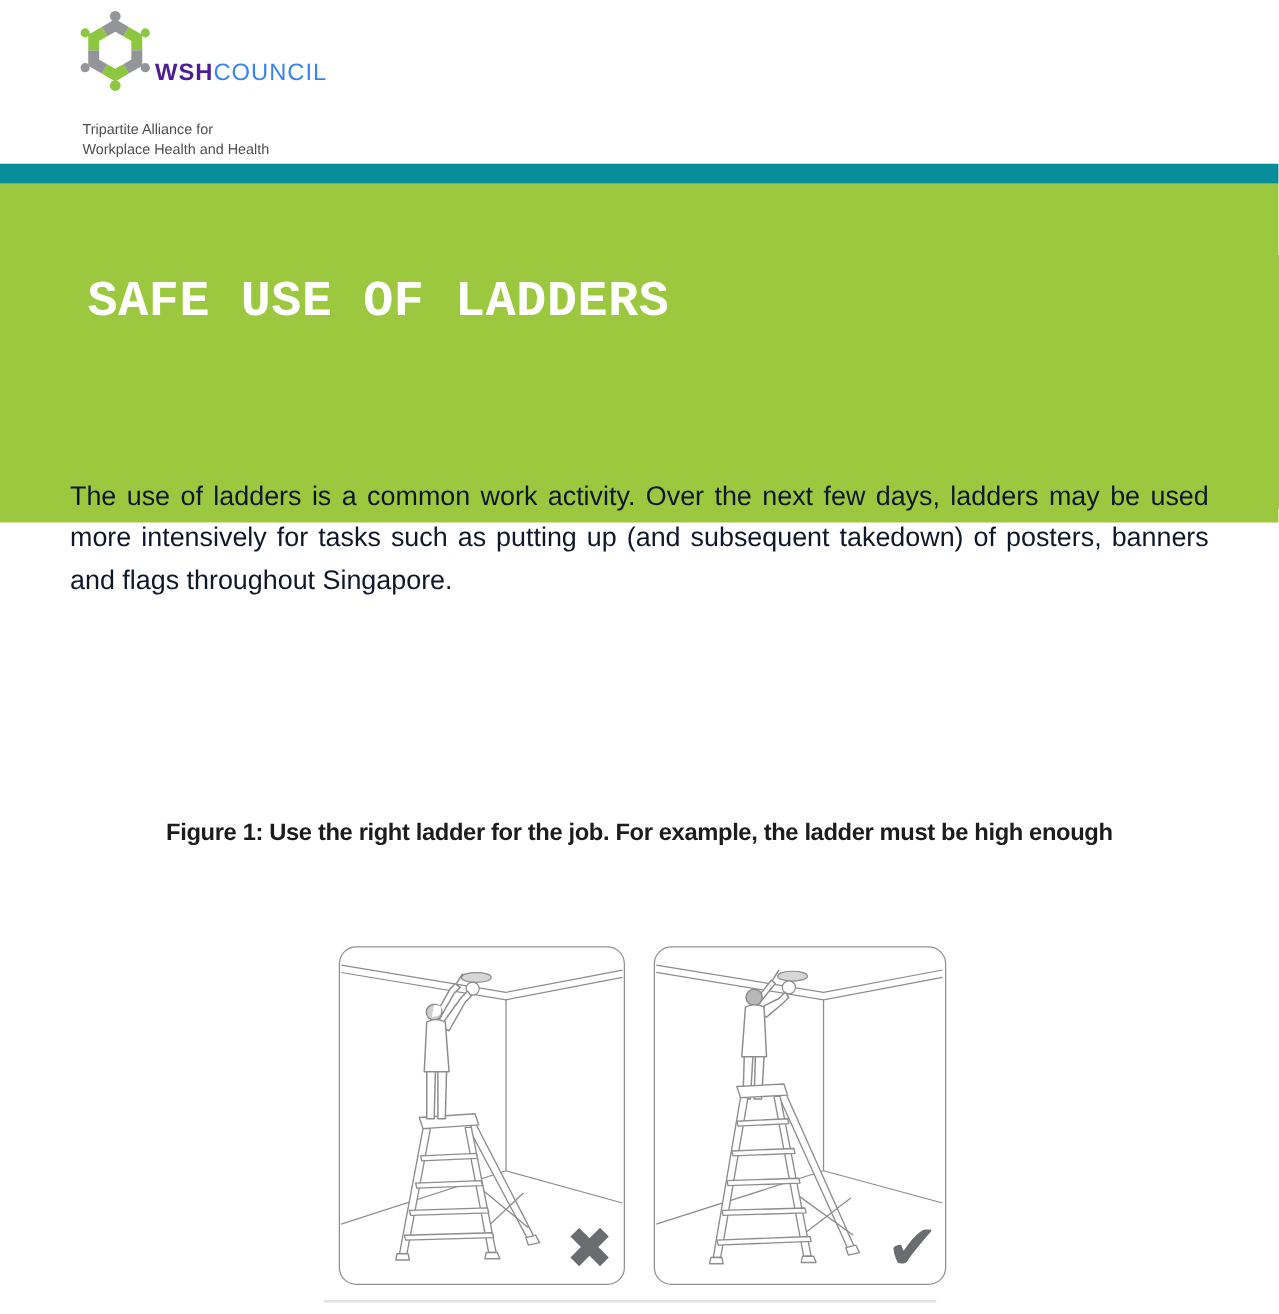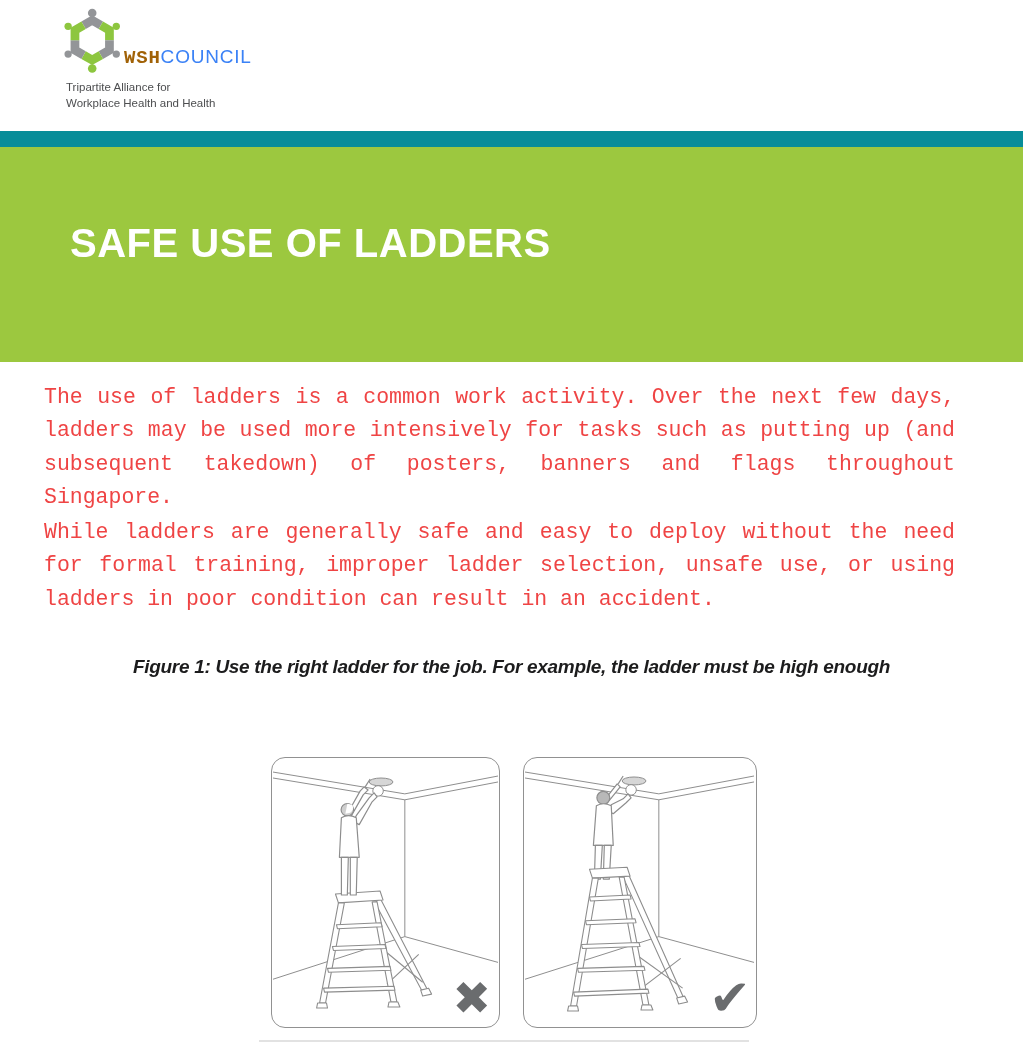--- a/index.html
+++ b/index.html
@@ -5,37 +5,37 @@
   html,body{margin:0;padding:0;background:#ffffff;}
   .page{
     position:relative;width:1023px;height:1051px;background:#ffffff;
     font-family:"Liberation Sans",sans-serif;overflow:hidden;
   }
   
   .logo-block{position:absolute;left:62px;top:8px;}
   .logo-row{display:flex;align-items:flex-end;}
   .hex{display:block;}
   .brand{margin-left:0px;margin-bottom:6px;font-size:19px;letter-spacing:.8px;line-height:1;white-space:nowrap;}
-  .brand-bold{font-weight:bold;color:#a16207;font-family:Liberation Mono, monospace;}
+  .brand-bold{font-weight:bold;color:#4c1d95;}
   .brand-light{font-weight:normal;color:#3b82f6;}
-  .tagline{margin-top:6px;margin-left:4px;font-size:11.5px;line-height:1.35;color:#4d4e50;}
+  .tagline{margin-top:23px;margin-left:4px;font-size:11.5px;line-height:1.35;color:#4d4e50;}
   
   .teal-bar{position:absolute;left:0;top:131px;width:1023px;height:16px;}
-  .hero{position:absolute;left:0;top:147px;width:1023px;height:215px;}
+  .hero{position:absolute;left:0;top:147px;width:1023px;height:271px;font-family:Liberation Mono, monospace;}
   .title{position:absolute;left:70px;top:72px;margin:0;font-size:40px;font-weight:bold;line-height:1.2;letter-spacing:.5px;white-space:nowrap;}
   
   .para{
-    position:absolute;left:44px;width:911px;margin:0;
-    font-size:21.5px;line-height:33.4px;color:#ef4444;text-align:justify;font-family:Liberation Mono, monospace;
+    position:absolute;left:56px;width:911px;margin:0;
+    font-size:21.5px;line-height:33.4px;color:#0f172a;text-align:justify;
   }
   .p1{top:381px;}
   .p2{top:516px;}
   .caption{position:absolute;left:0;top:650px;width:1023px;text-align:center;
     font-size:19px;font-weight:bold;line-height:33.5px;color:#1c1c1d;letter-spacing:-0.3px;}
-  .caption div{white-space:nowrap;font-style:italic;}
+  .caption div{white-space:nowrap;}
   
   .figure-row{position:absolute;left:271px;top:757px;display:flex;gap:23px;}
   .panel{
     position:relative;margin:0;width:229px;height:271px;background:#fff;
     border:1.4px solid #919191;border-radius:14px;box-sizing:border-box;overflow:hidden;
   }
   .panel-right{width:234px;}
   .panel svg{display:block;width:100%;height:100%;}
   .mark{
     position:absolute;right:8px;bottom:6px;line-height:1;
@@ -75,21 +75,20 @@
       <div>Workplace Health and Health</div>
     </div>
   </header>
 
   <div class="teal-bar" style="background:#078d99;"></div>
   <section class="hero" style="background:#9cc83f;">
     <h1 class="title" style="color:#ffffff;">SAFE USE OF LADDERS</h1>
   </section>
 
   <p class="para p1">The use of ladders is a common work activity. Over the next few days, ladders may be used more intensively for tasks such as putting up (and subsequent takedown) of posters, banners and flags throughout Singapore.</p>
-  <p class="para p2">While ladders are generally safe and easy to deploy without the need for formal training, improper ladder selection, unsafe use, or using ladders in poor condition can result in an accident.</p>
 
   <div class="caption">
     <div>Figure 1: Use the right ladder for the job. For example, the ladder must be high enough</div>
   </div>
 
   <div class="figure-row">
 
     <figure class="panel">
       <svg viewBox="0 0 229 271">
 

